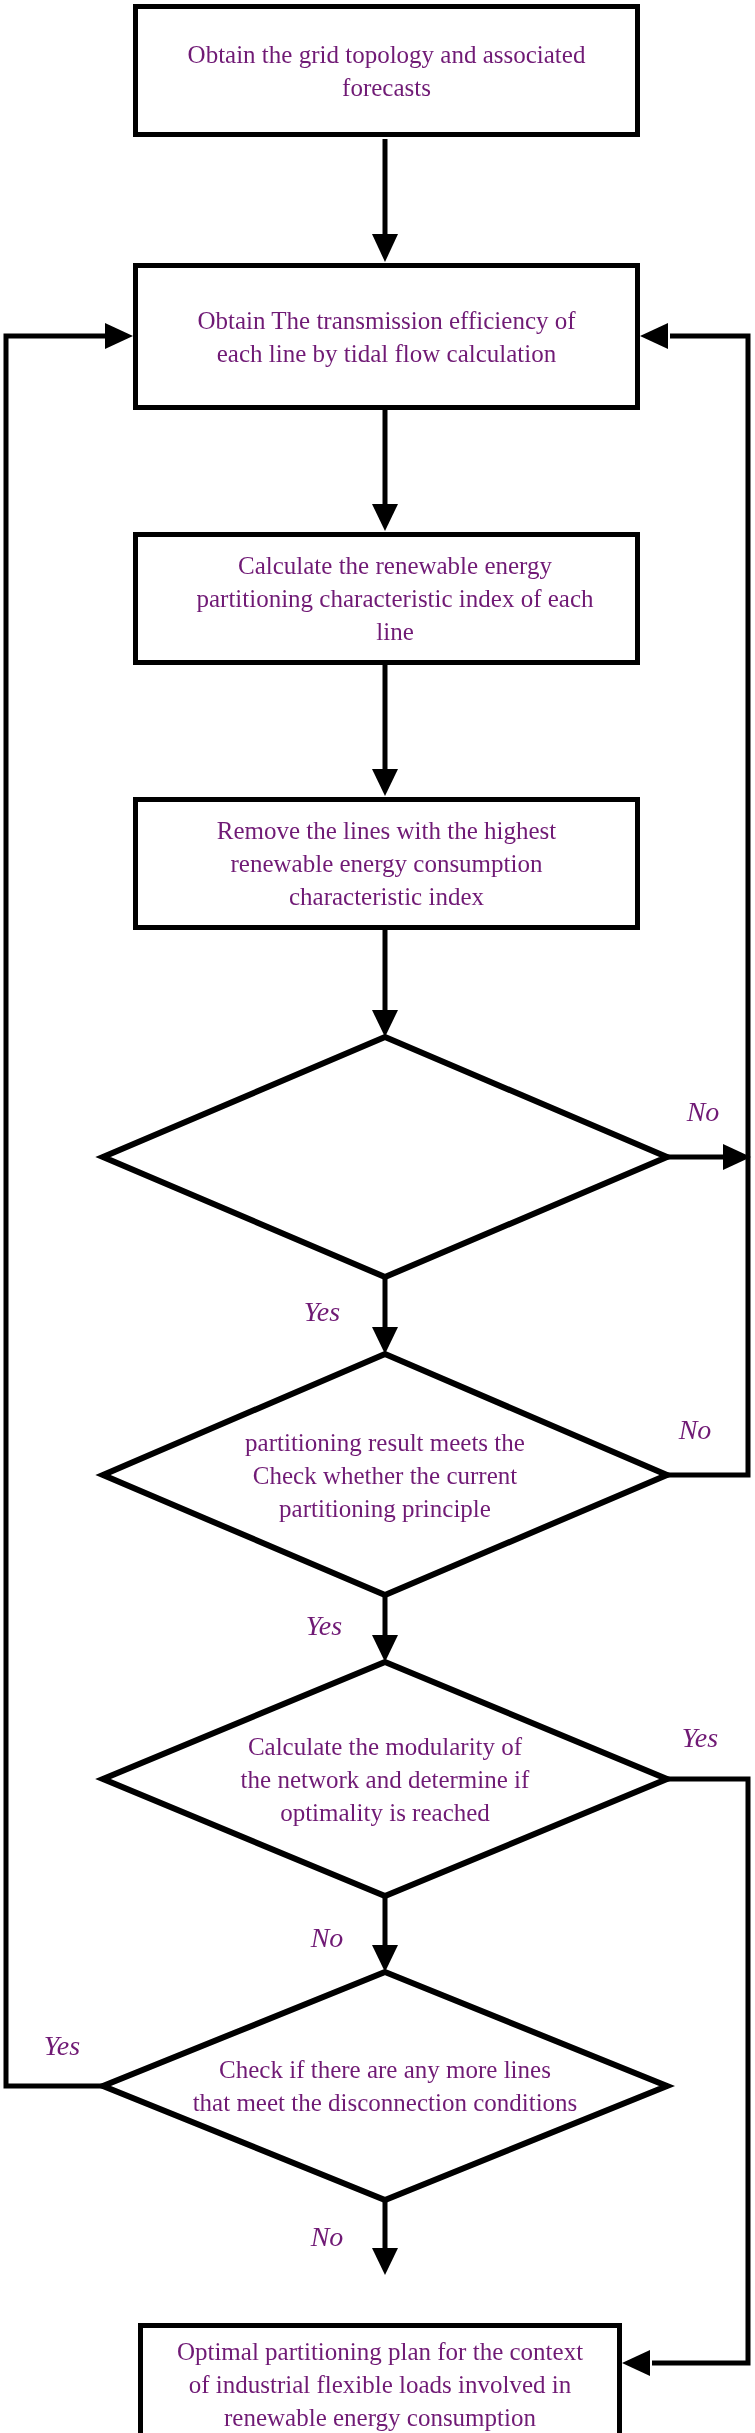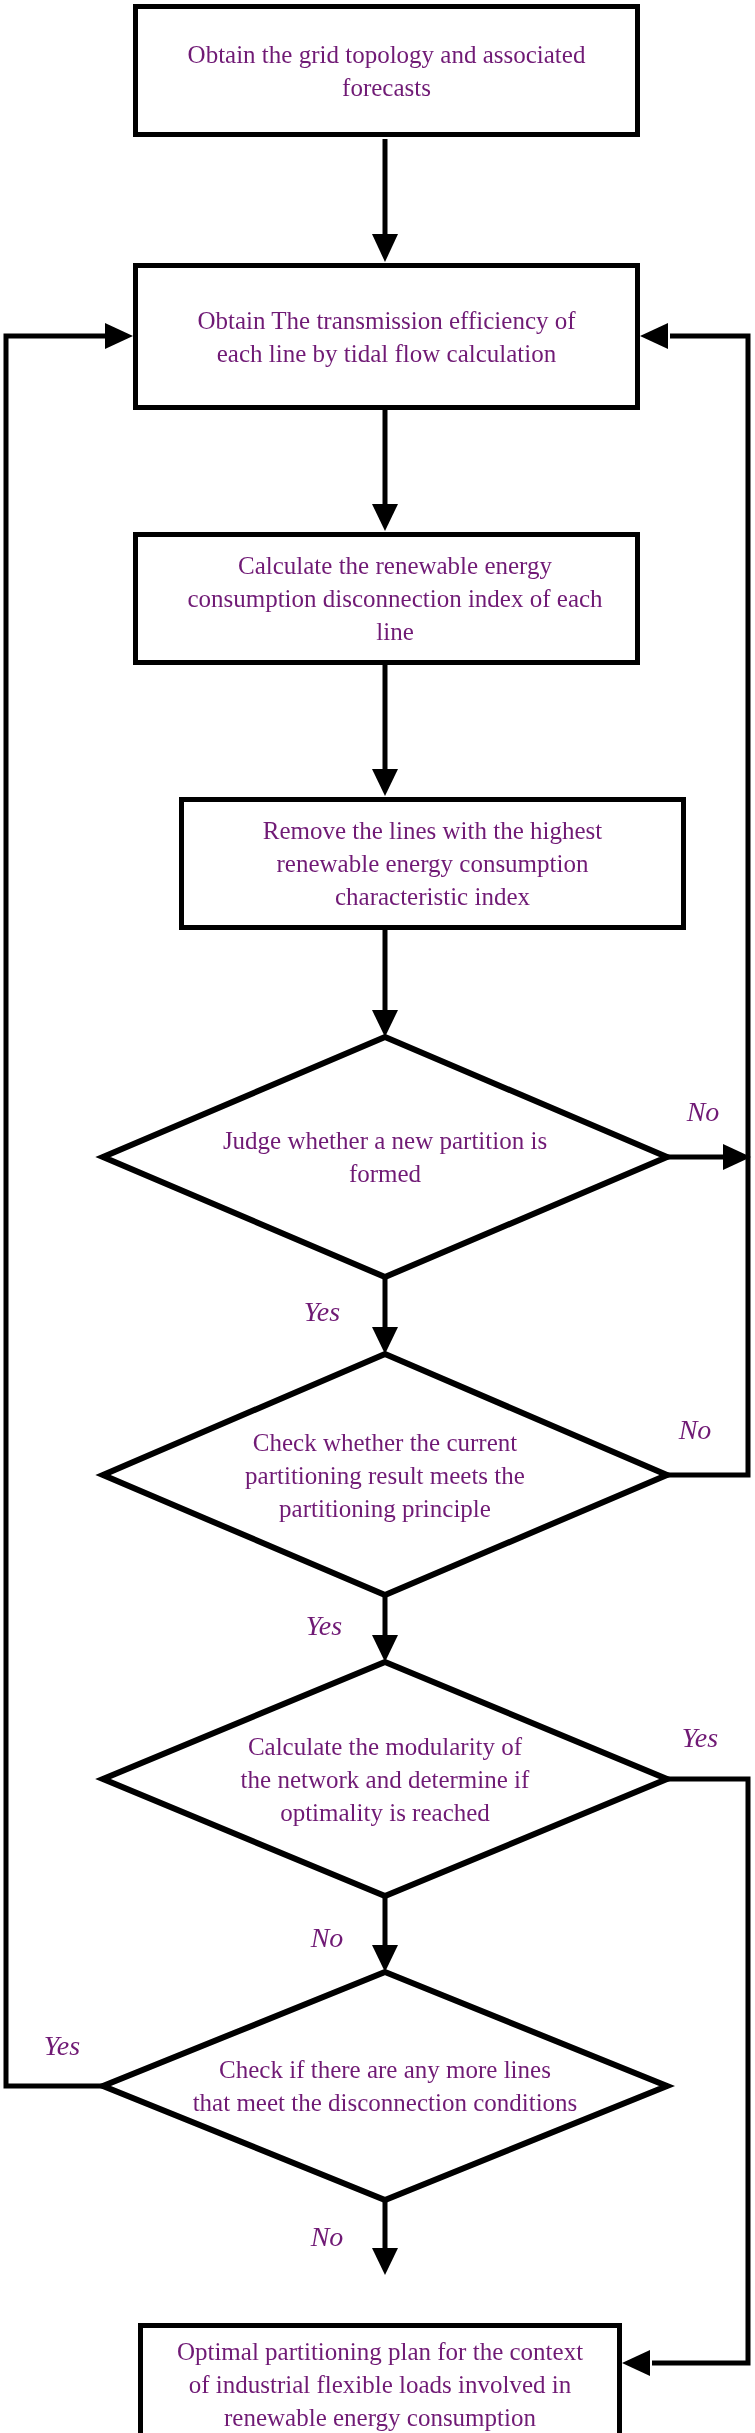--- a/index.html
+++ b/index.html
@@ -68,44 +68,40 @@
     <span class="tline">forecasts</span>
   </div>
 
   <div class="pbox" style="left:133px;top:263px;width:507px;height:147px;">
     <span class="tline">Obtain The transmission efficiency of</span>
     <span class="tline">each line by tidal flow calculation</span>
   </div>
 
   <div class="pbox" style="left:133px;top:532px;width:507px;height:133px;padding-left:17px;">
     <span class="tline">Calculate the renewable energy</span>
-    <span class="tline">consumption disconnection index of each</span>
+    <span class="tline">partitioning characteristic index of each</span>
     <span class="tline">line</span>
   </div>
 
-  <div class="pbox" style="left:133px;top:797px;width:507px;height:133px;margin-left:46px;">
+  <div class="pbox" style="left:133px;top:797px;width:507px;height:133px;">
     <span class="tline">Remove the lines with the highest</span>
     <span class="tline">renewable energy consumption</span>
     <span class="tline">characteristic index</span>
   </div>
 
   <div class="pbox" style="left:138px;top:2275px;width:484px;height:122px;margin-top:48px;">
     <span class="tline">Optimal partitioning plan for the context</span>
     <span class="tline">of industrial flexible loads involved in</span>
     <span class="tline">renewable energy consumption</span>
   </div>
 
-  <div class="dtext" style="left:385px;top:1157px;">
-    <span class="tline">Judge whether a new partition is</span>
-    <span class="tline">formed</span>
-  </div>
 
   <div class="dtext" style="left:385px;top:1475px;">
+    <span class="tline">partitioning result meets the</span>
     <span class="tline">Check whether the current</span>
-    <span class="tline">partitioning result meets the</span>
     <span class="tline">partitioning principle</span>
   </div>
 
   <div class="dtext" style="left:385px;top:1779px;">
     <span class="tline">Calculate the modularity of</span>
     <span class="tline">the network and determine if</span>
     <span class="tline">optimality is reached</span>
   </div>
 
   <div class="dtext" style="left:385px;top:2086px;">

